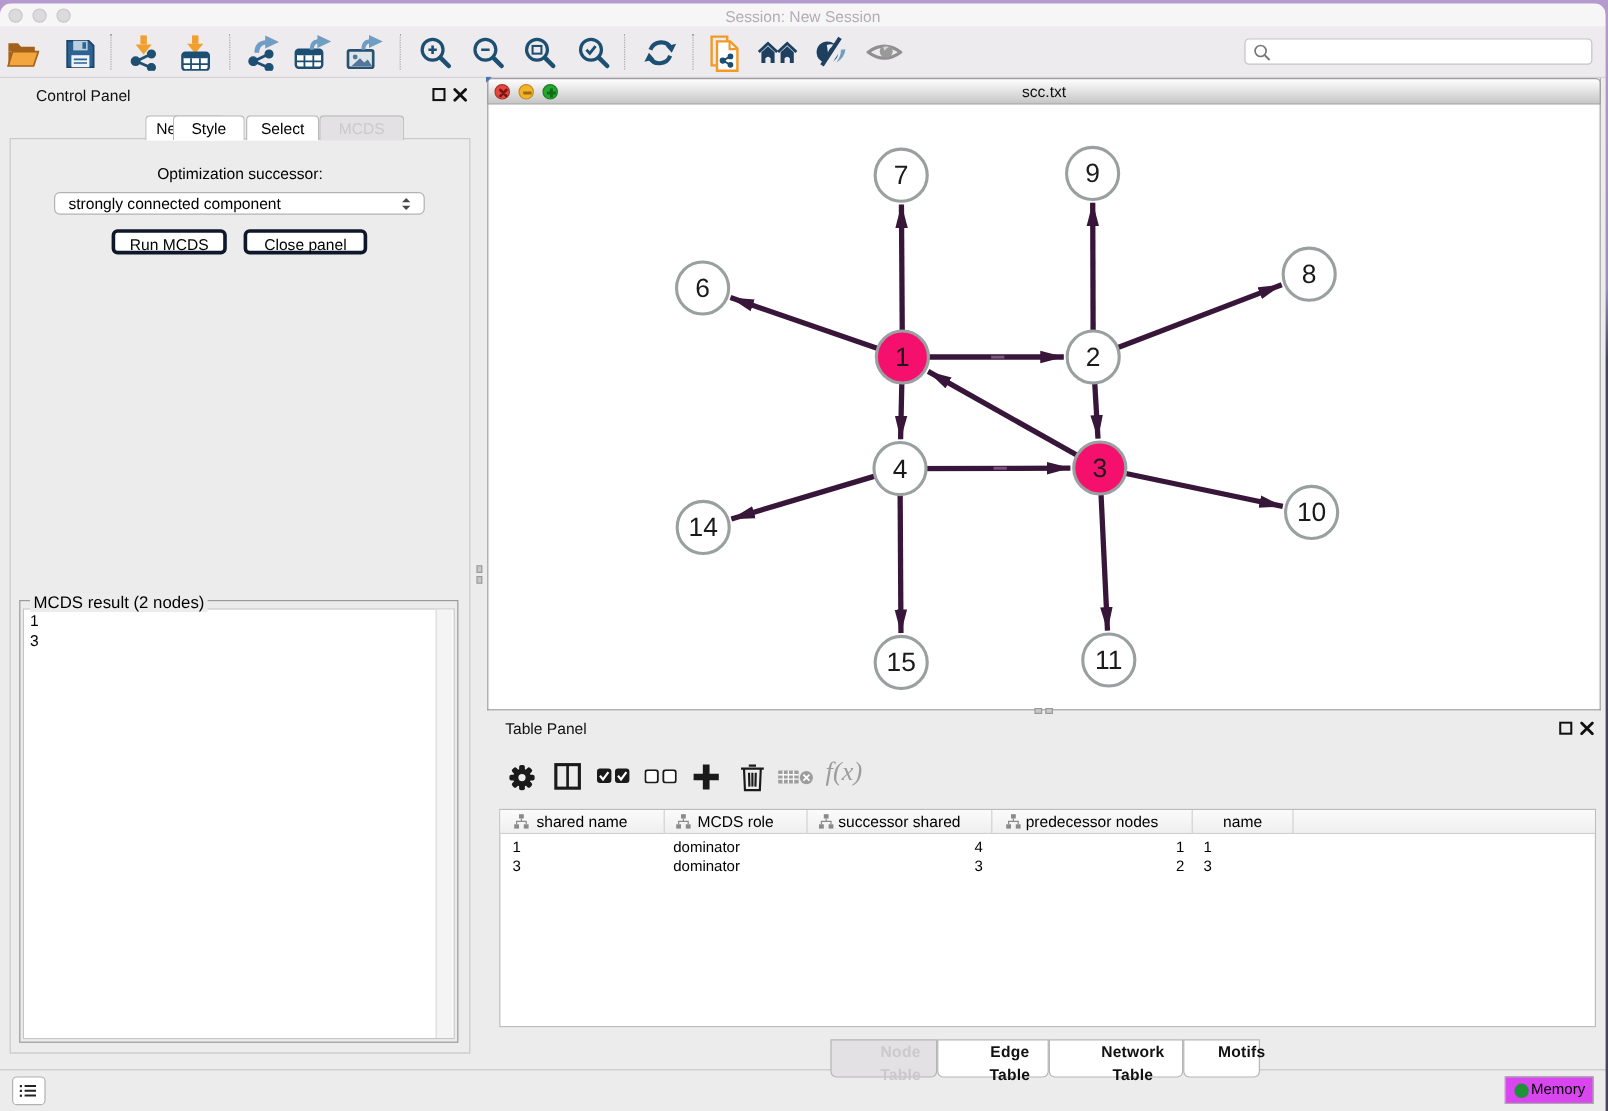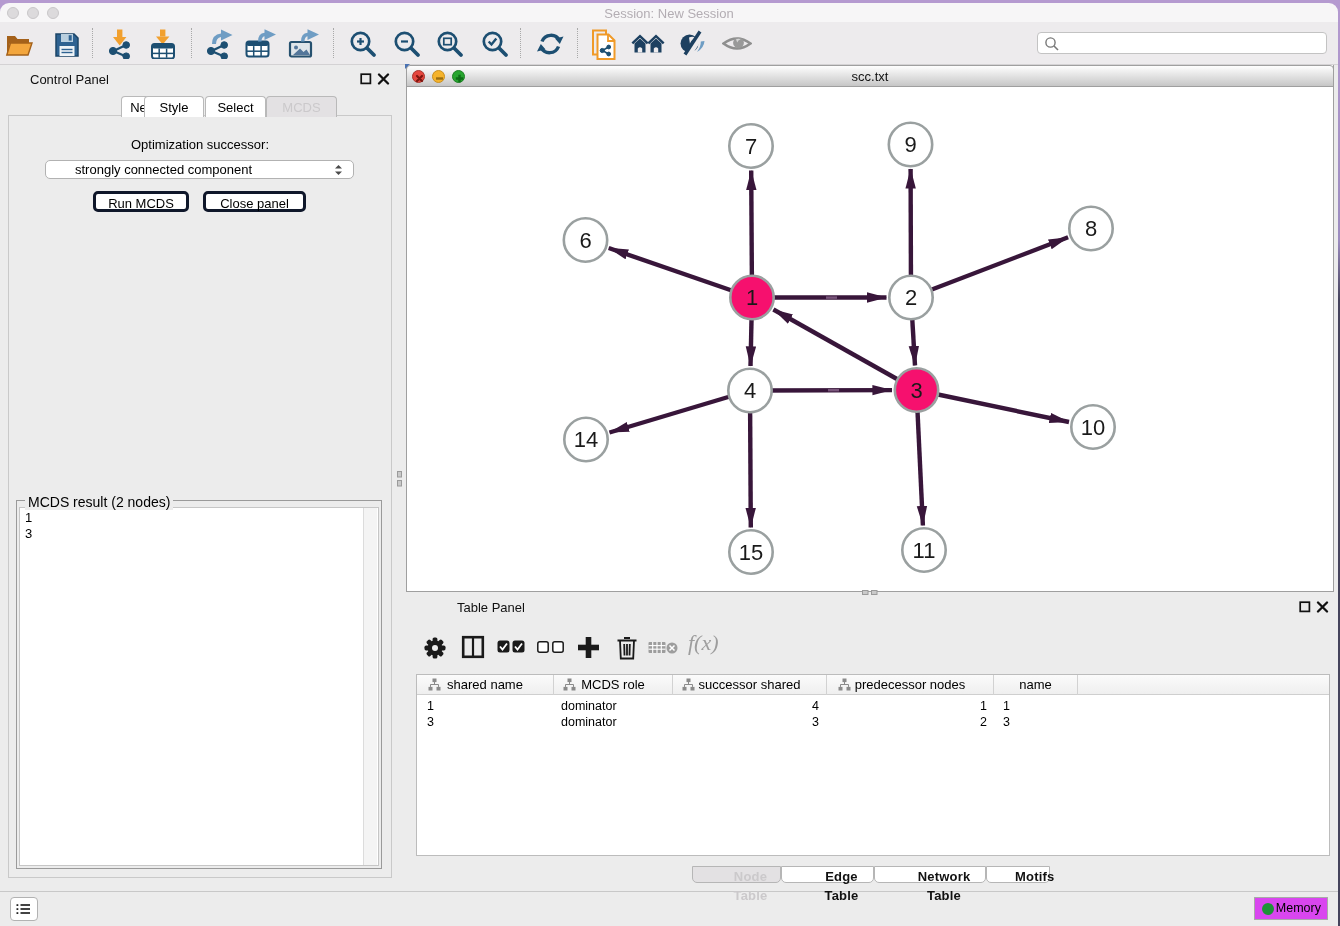--- a/index.html
+++ b/index.html
@@ -13,39 +13,39 @@
 #toolbar{left:0;top:22px;width:1338px;height:43px;background:#edebed;border-bottom:1px solid #d4d2d4;}
 .tbi{position:absolute;top:29px;}
 .tsep{position:absolute;top:28px;height:30px;width:1px;border-left:1px dotted #a9a9a9;}
 #searchbox{left:1037px;top:32px;width:290px;height:22px;background:#fff;border:1px solid #c3c3c3;border-radius:4px;}
 
 #cp-title{left:30px;top:72px;font-size:13px;color:#111;}
 #cp-body{left:8px;top:115px;width:384px;height:763px;border:1px solid #c9c9c9;background:#ececec;}
 .tab{position:absolute;top:96px;height:21px;background:#fff;border:1px solid #b9b9b9;border-bottom:none;border-radius:4px 4px 0 0;font-size:13px;text-align:center;line-height:21px;color:#000;z-index:5;}
 .tabsel{background:#e3e1e3;color:#cbc9cb;}
 #optlabel{left:8px;top:137px;width:384px;text-align:center;font-size:13px;color:#000;}
-#dropdown{left:45px;top:160px;width:309px;height:19px;background:#fff;border:1px solid #b2b2b2;border-radius:5px;font-size:13px;line-height:17px;padding-left:29px;color:#000;}
+#dropdown{left:45px;top:160px;width:309px;height:19px;background:#fff;border:1px solid #b2b2b2;border-radius:5px;font-size:13px;line-height:17px;padding-left:11px;color:#000;}
 .btn{position:absolute;height:21px;background:#fff;border:3px solid #0f172a;border-radius:5px;font-size:13px;text-align:center;line-height:19px;color:#000;}
 #fieldset{left:16px;top:500px;width:366px;height:369px;border:1px solid #9a9a9a;}
 #fslabel{left:25px;top:494px;background:#ececec;font-size:14px;padding:0 3px;color:#000;}
 #fswhite{left:19px;top:507px;width:360px;height:359px;background:#fff;border:1px solid #c6c6c6;font-size:13px;line-height:16.2px;padding:2px 0 0 5px;color:#000;}
 #fsscroll{left:363px;top:508px;width:14px;height:357px;background:#f4f4f4;border-left:1px solid #dcdcdc;}
 
 #netframe{left:406px;top:65px;width:928px;height:527px;background:#fff;border:1px solid #9f9f9f;border-top:none;}
 #nettitle{left:406px;top:65px;width:928px;height:22px;background:linear-gradient(#fefefe,#cfcfcf 85%,#c6c6c6);border:1px solid #9f9f9f;border-radius:4px 4px 0 0;}
 .jl{position:absolute;top:69.5px;width:13px;height:13px;border-radius:50%;}
 #netname{left:406px;top:69px;width:928px;text-align:center;font-size:13px;color:#111;}
 
-#tp-title{left:421px;top:600px;font-size:13px;color:#111;margin-left:36px;}
+#tp-title{left:421px;top:600px;font-size:13px;color:#111;}
 #tabletoolbar{left:407px;top:625px;width:927px;height:44px;}
 #tablebox{left:416px;top:674px;width:914px;height:182px;background:#fff;border:1px solid #bcbcbc;}
 #thead{left:0px;top:0px;width:912px;height:20px;background:linear-gradient(#fbfbfb,#efefef);border-bottom:1px solid #cfcfcf;}
 .th{position:absolute;top:0;height:20px;border-right:1px solid #d2d2d2;font-size:13px;text-align:center;line-height:20px;color:#000;}
 .td{position:absolute;font-size:12.5px;color:#000;height:16px;line-height:16px;}
-.btab{position:absolute;top:866px;height:17px;background:#fff;border:1px solid #b6b6b6;border-radius:0 0 5px 5px;font-size:13px;font-weight:bold;letter-spacing:0.2px;text-align:center;line-height:19px;color:#111;z-index:5;padding-left:28px;}
+.btab{position:absolute;top:866px;height:32px;background:#fff;border:1px solid #b6b6b6;border-radius:0 0 5px 5px;font-size:13px;font-weight:bold;letter-spacing:0.2px;text-align:center;line-height:19px;color:#111;z-index:5;padding-left:28px;}
 
 #statusbar{left:0;top:891px;width:1340px;height:35px;background:#ececec;border-top:1px solid #c8c8c8;}
 #memorybtn{left:1254px;top:897px;width:74px;height:23px;background:#d946ef;border:1px solid #a9a9a9;font-size:12.5px;line-height:21px;text-align:right;padding-right:6px;color:#000;}
 #listbtn{left:10px;top:897px;width:28px;height:24px;background:#fff;border:1px solid #b2b2b2;border-radius:4px;}
 </style></head>
 <body>
 <div class="abs" id="purpletop"></div>
 <div class="abs" id="titlebar">
   <div class="tl" style="left:7px;"></div>
     <div class="tl" style="left:27px;"></div>

